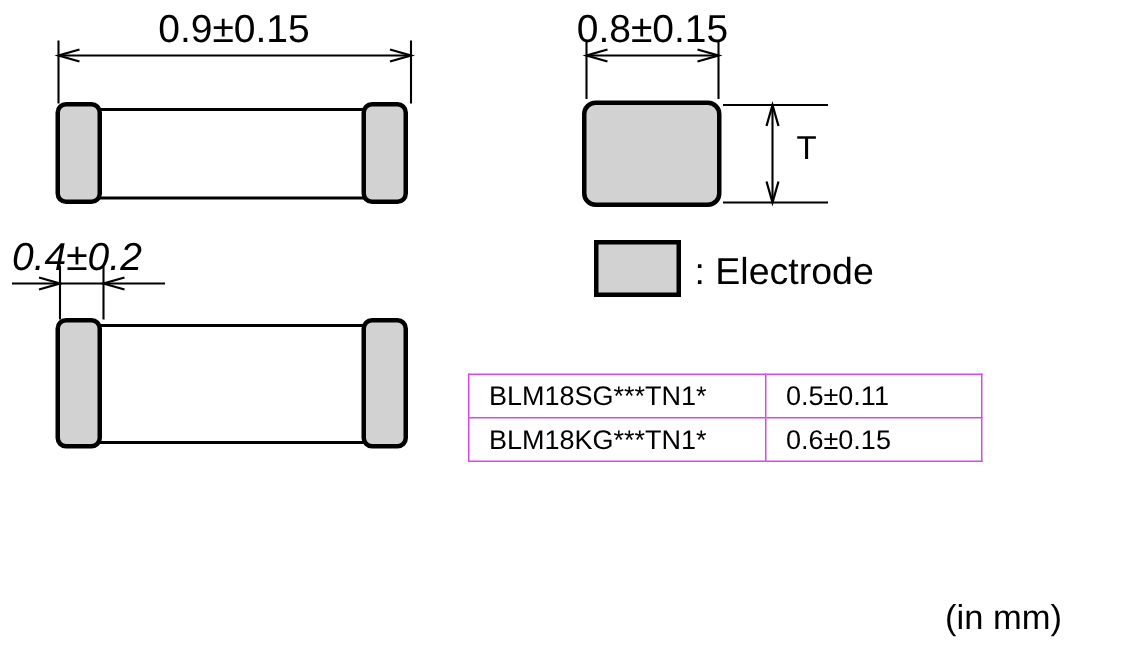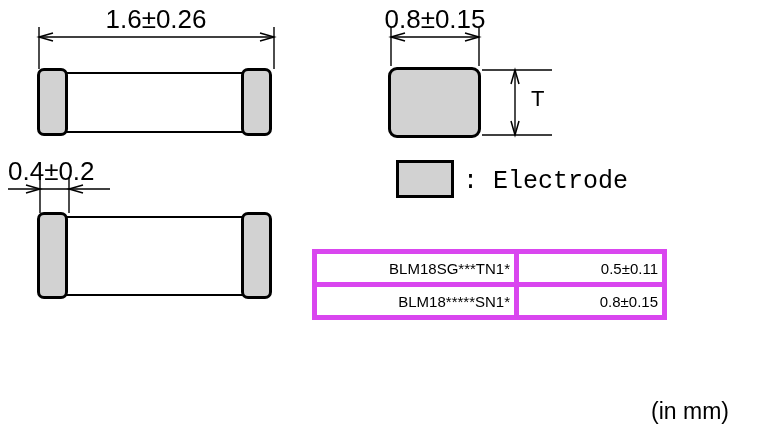--- a/index.html
+++ b/index.html
@@ -19,39 +19,39 @@
   }
   .chip-end{
     position:absolute;border:3px solid #000;border-radius:9px;box-sizing:border-box;
     background:#d2d2d2;
   }
   .t-label{position:absolute;font-size:22px;line-height:1;}
   .legend-swatch{
     position:absolute;left:396px;top:160px;width:58px;height:38px;
     border:3px solid #000;box-sizing:border-box;background:#d2d2d2;
   }
-  .legend-label{position:absolute;left:463px;top:169px;font-size:25px;line-height:1;white-space:nowrap;font-family:Liberation Mono, monospace;}
+  .legend-label{position:absolute;left:463px;top:169px;font-size:25px;line-height:1;white-space:nowrap;}
   .dim-table{
     position:absolute;left:312px;top:249px;border-collapse:collapse;table-layout:fixed;
   }
   .dim-table td{
-    border:5px solid #d946ef;height:28px;font-size:15px;line-height:1;
-    padding:0 4px 0 13px;vertical-align:middle;white-space:nowrap;text-align:right;
+    border:1px solid #d946ef;height:28px;font-size:18px;line-height:1;
+    padding:0 4px 0 13px;vertical-align:middle;white-space:nowrap;
   }
   .dim-table td.part{width:180px;}
   .dim-table td.val{width:126px;}
-  .unit-note{position:absolute;left:630px;top:399px;width:120px;text-align:center;font-size:23px;line-height:1.1;white-space:nowrap;}
+  .unit-note{position:absolute;left:630px;top:399px;width:120px;text-align:left;font-size:23px;line-height:1.1;white-space:nowrap;}
   svg line, svg polyline{stroke:#000;fill:none;}
 </style>
 </head>
 <body>
 
 <div class="canvas">
 
-  <div class="dim-label centered" style="left:66px;top:6px;width:180px;">1.6±0.26</div>
+  <div class="dim-label centered" style="left:66px;top:6px;width:180px;">0.9±0.15</div>
 
   <svg class="dim-svg" style="left:30px;top:25px;" width="254" height="46" viewBox="0 0 254 46">
     <line x1="9" y1="2" x2="9" y2="44" stroke-width="1.4"></line>
     <line x1="244" y1="2" x2="244" y2="44" stroke-width="1.4"></line>
     <line x1="9" y1="12" x2="244" y2="12" stroke-width="1.4"></line>
     <polyline points="23,8 9,12 23,16" stroke-width="1.5"></polyline>
     <polyline points="230,8 244,12 230,16" stroke-width="1.5"></polyline>
   </svg>
 
   <div class="chip-body" style="left:52px;top:72px;width:208px;height:61px;"></div>
@@ -73,21 +73,21 @@
   <svg class="dim-svg" style="left:478px;top:63px;" width="80" height="80" viewBox="0 0 80 80">
     <line x1="4" y1="7" x2="74" y2="7" stroke-width="1.4"></line>
     <line x1="4" y1="72" x2="74" y2="72" stroke-width="1.4"></line>
     <line x1="37" y1="7" x2="37" y2="72" stroke-width="1.4"></line>
     <polyline points="33,21 37,7 41,21" stroke-width="1.5"></polyline>
     <polyline points="33,58 37,72 41,58" stroke-width="1.5"></polyline>
   </svg>
 
   <div class="t-label" style="left:531px;top:88px;">T</div>
 
-  <div class="dim-label" style="left:8px;top:158px;">0.4±0.2</div>
+  <div class="dim-label" style="left:8px;top:158px;font-style:italic;">0.4±0.2</div>
 
   <svg class="dim-svg" style="left:4px;top:175px;" width="115" height="42" viewBox="0 0 115 42">
     <line x1="36" y1="2" x2="36" y2="38" stroke-width="1.4"></line>
     <line x1="65" y1="2" x2="65" y2="38" stroke-width="1.4"></line>
     <line x1="4" y1="14" x2="106" y2="14" stroke-width="1.4"></line>
     <polyline points="22,10 36,14 22,18" stroke-width="1.5"></polyline>
     <polyline points="79,10 65,14 79,18" stroke-width="1.5"></polyline>
   </svg>
 
   <div class="chip-body" style="left:52px;top:216px;width:208px;height:80px;"></div>
@@ -97,21 +97,21 @@
   <div class="legend-swatch" style="background-color: rgb(210, 210, 210);"></div>
   <div class="legend-label">: Electrode</div>
 
   <table class="dim-table">
     <tbody>
       <tr>
         <td class="part">BLM18SG***TN1*</td>
         <td class="val">0.5±0.11</td>
       </tr>
       <tr>
-        <td class="part">BLM18*****SN1*</td>
-        <td class="val">0.8±0.15</td>
+        <td class="part">BLM18KG***TN1*</td>
+        <td class="val">0.6±0.15</td>
       </tr>
     </tbody>
   </table>
 
   <div class="unit-note">(in mm)</div>
 
 </div>
 
 </body></html>

